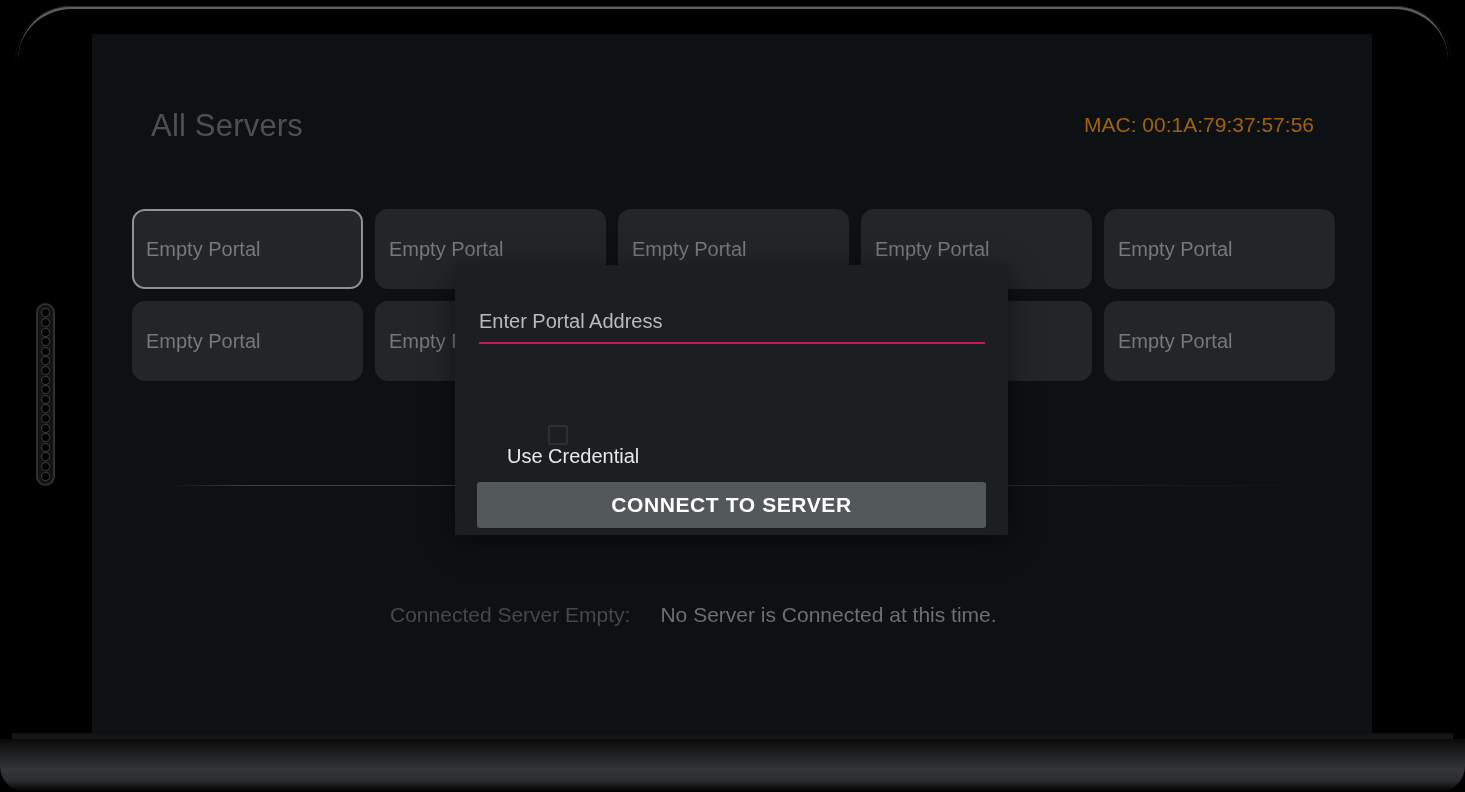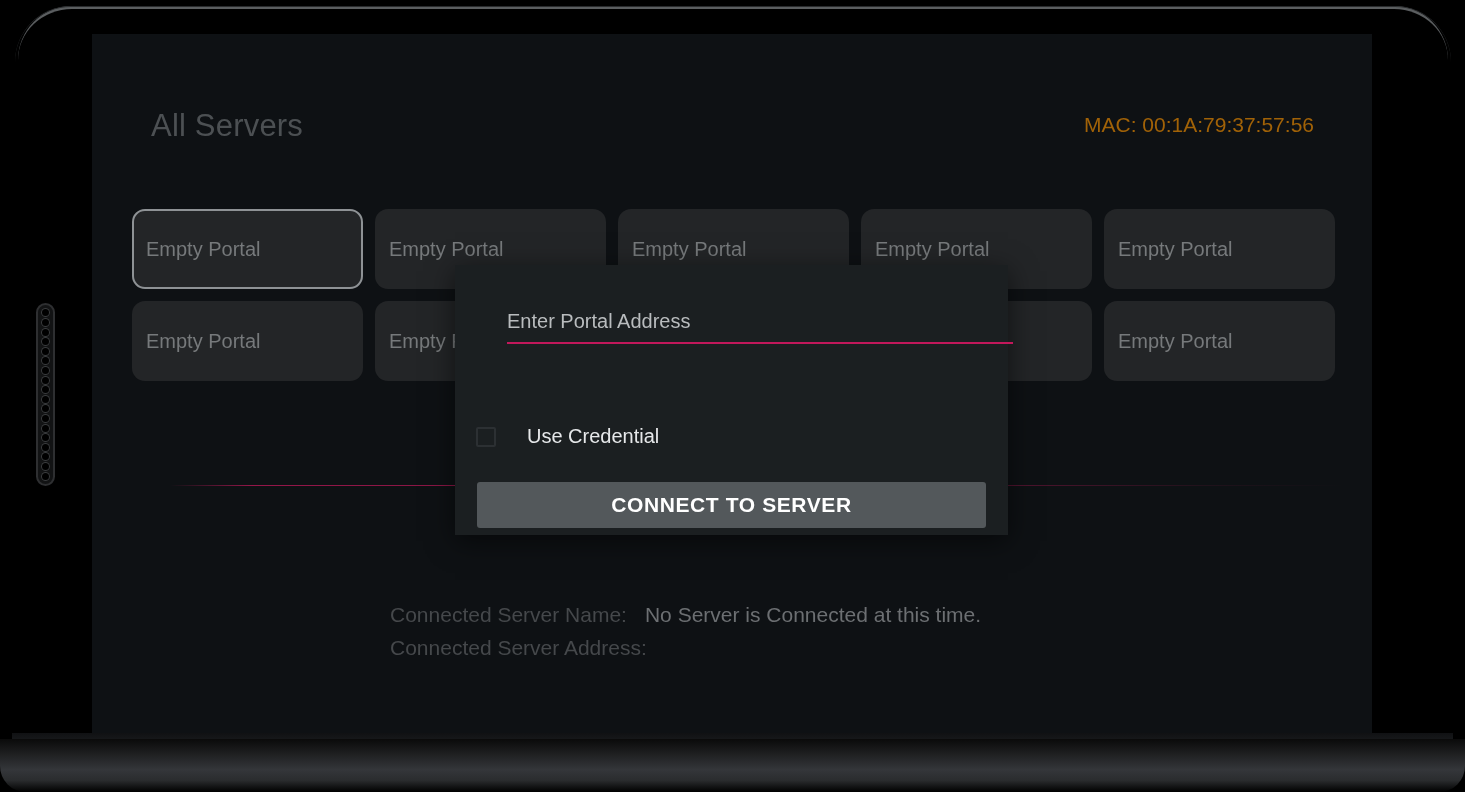--- a/index.html
+++ b/index.html
@@ -147,21 +147,21 @@
   .status {
     position: absolute;
     left: 298px; top: 564px;
     font-size: 21px;
     line-height: 33px;
     color: #45484b;
     white-space: nowrap;
   }
   .status .val {
     color: #6c6f72;
-    margin-left: 18px;
+    margin-left: 30px;
   }
 
   
   #dialog {
     position: absolute;
     left: 363px; top: 231px;
     width: 553px; height: 270px;
     background: #1b1f21;
     box-shadow: 0 6px 26px rgba(0,0,0,0.55);
   }
@@ -172,30 +172,31 @@
   }
   .field .ftext {
     font-size: 20px;
     color: #b9bcbe;
     padding-bottom: 9px;
   }
   .field .underline {
     height: 2px;
     width: 100%;
   }
-  .field.addr { top: 45px; margin-left: 28px; }
+  .field.addr { top: 45px; }
   .field.addr .underline { background: #c2185b; }
   .field.name { top: 95px; }
   .field.name .underline { height: 1px; background: #3e4346; }
 
   .cred-row {
     position: absolute;
     left: 21px; top: 160px;
     display: flex;
     align-items: center;
+    flex-direction: column;
   }
   .checkbox {
     width: 20px; height: 20px;
     border: 2px solid #2c3033;
     border-radius: 2px;
     background: #1b1f21;
     box-sizing: border-box;
   }
   .cred-row .cred-label {
     margin-left: 31px;
@@ -285,24 +286,21 @@
         <div class="tile">
             <span>Empty Portal</span>
           </div>
       </div>
     </div>
 
     <div class="bg-accent-line"></div>
 
     <div class="status">
       <div>
-        <span>Connected Server Name:</span><span class="val">No Server is Connected at this time.</span>
-      </div>
-      <div>
-        <span>Connected Server Address:</span><span class="val"></span>
+        <span>Connected Server Empty:</span><span class="val">No Server is Connected at this time.</span>
       </div>
     </div>
 
     <div id="dialog">
 
       <div class="field addr">
         <div class="ftext" placeholder="Enter Portal Address">Enter Portal Address</div>
         <div class="underline"></div>
       </div>
 

